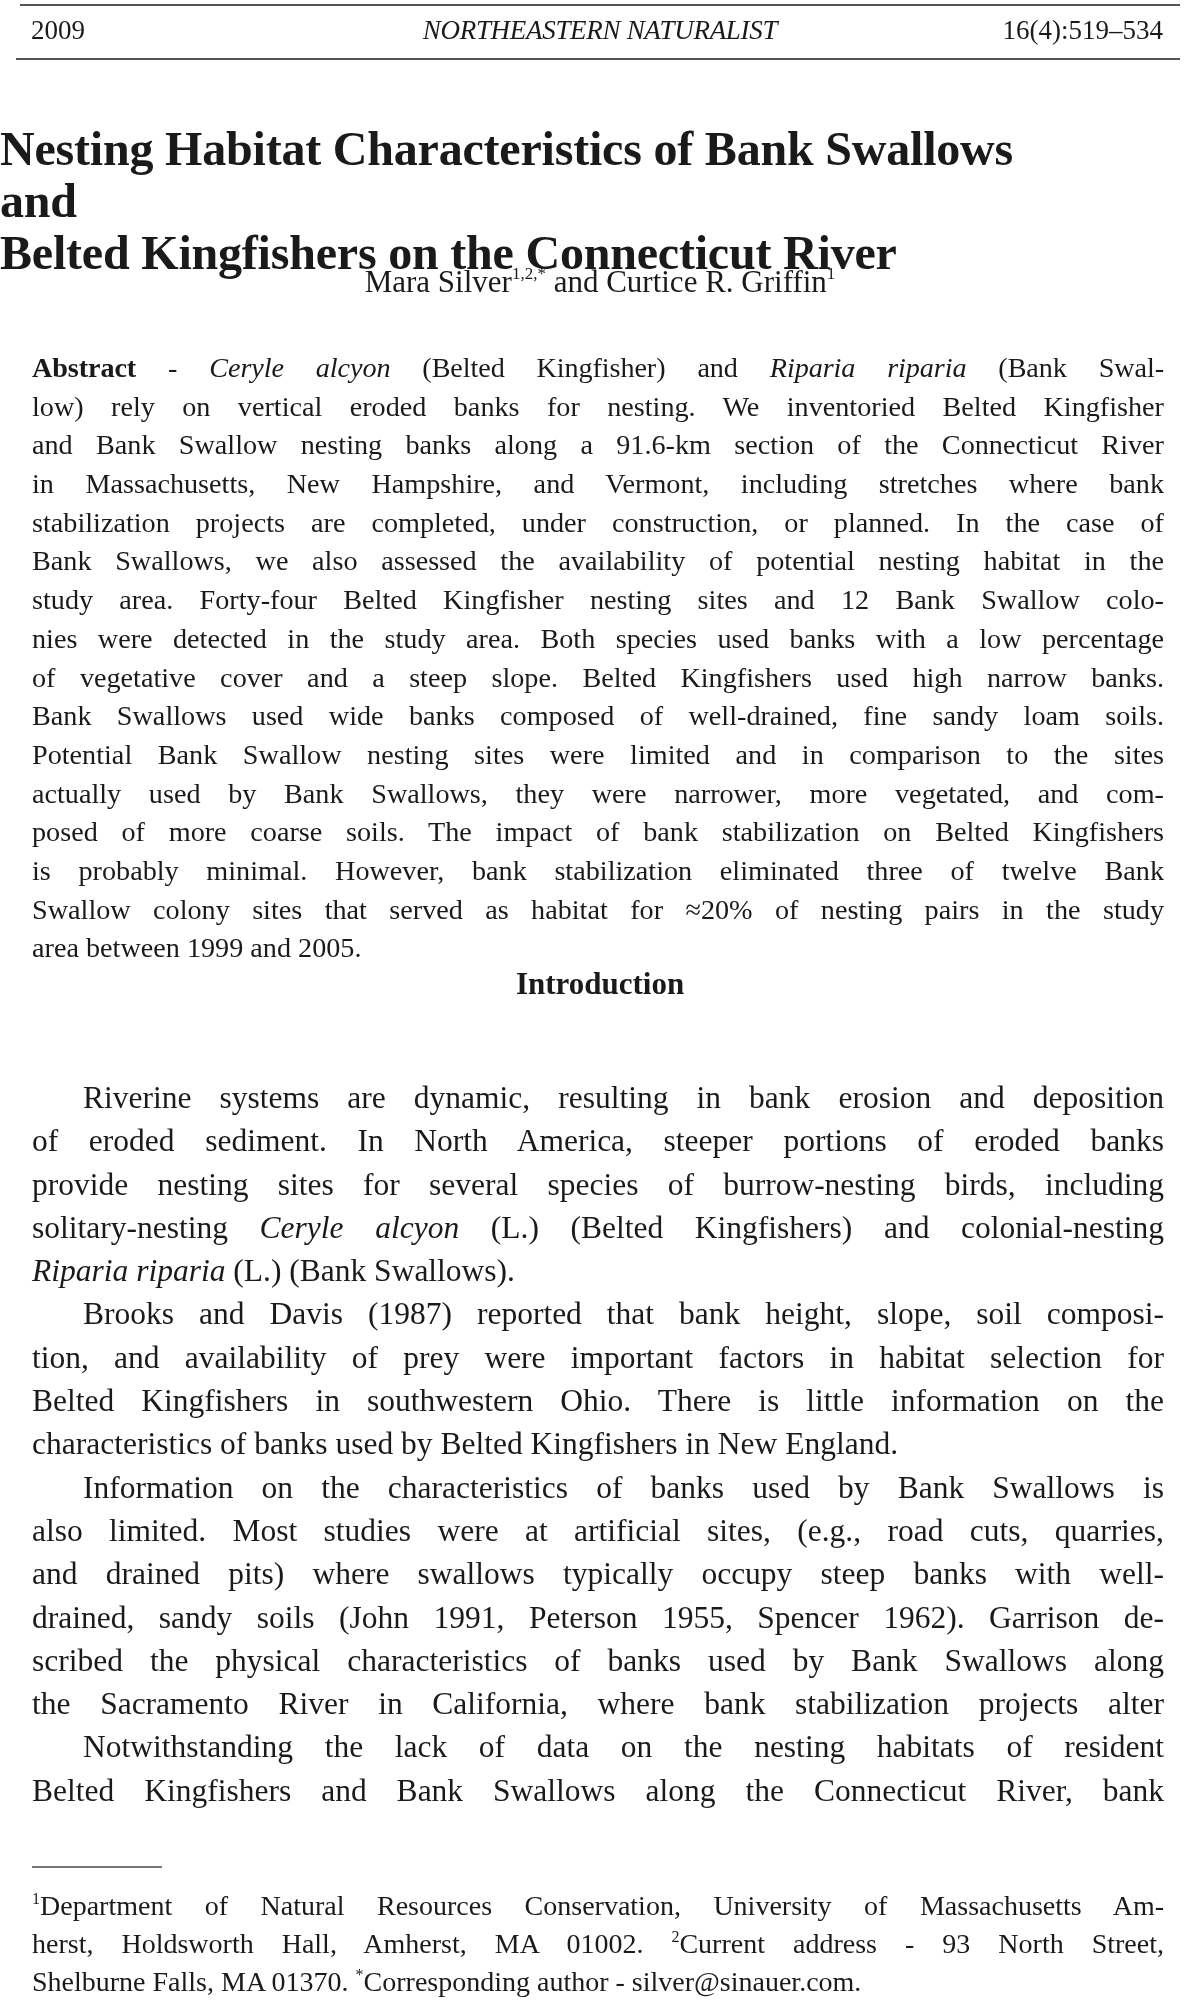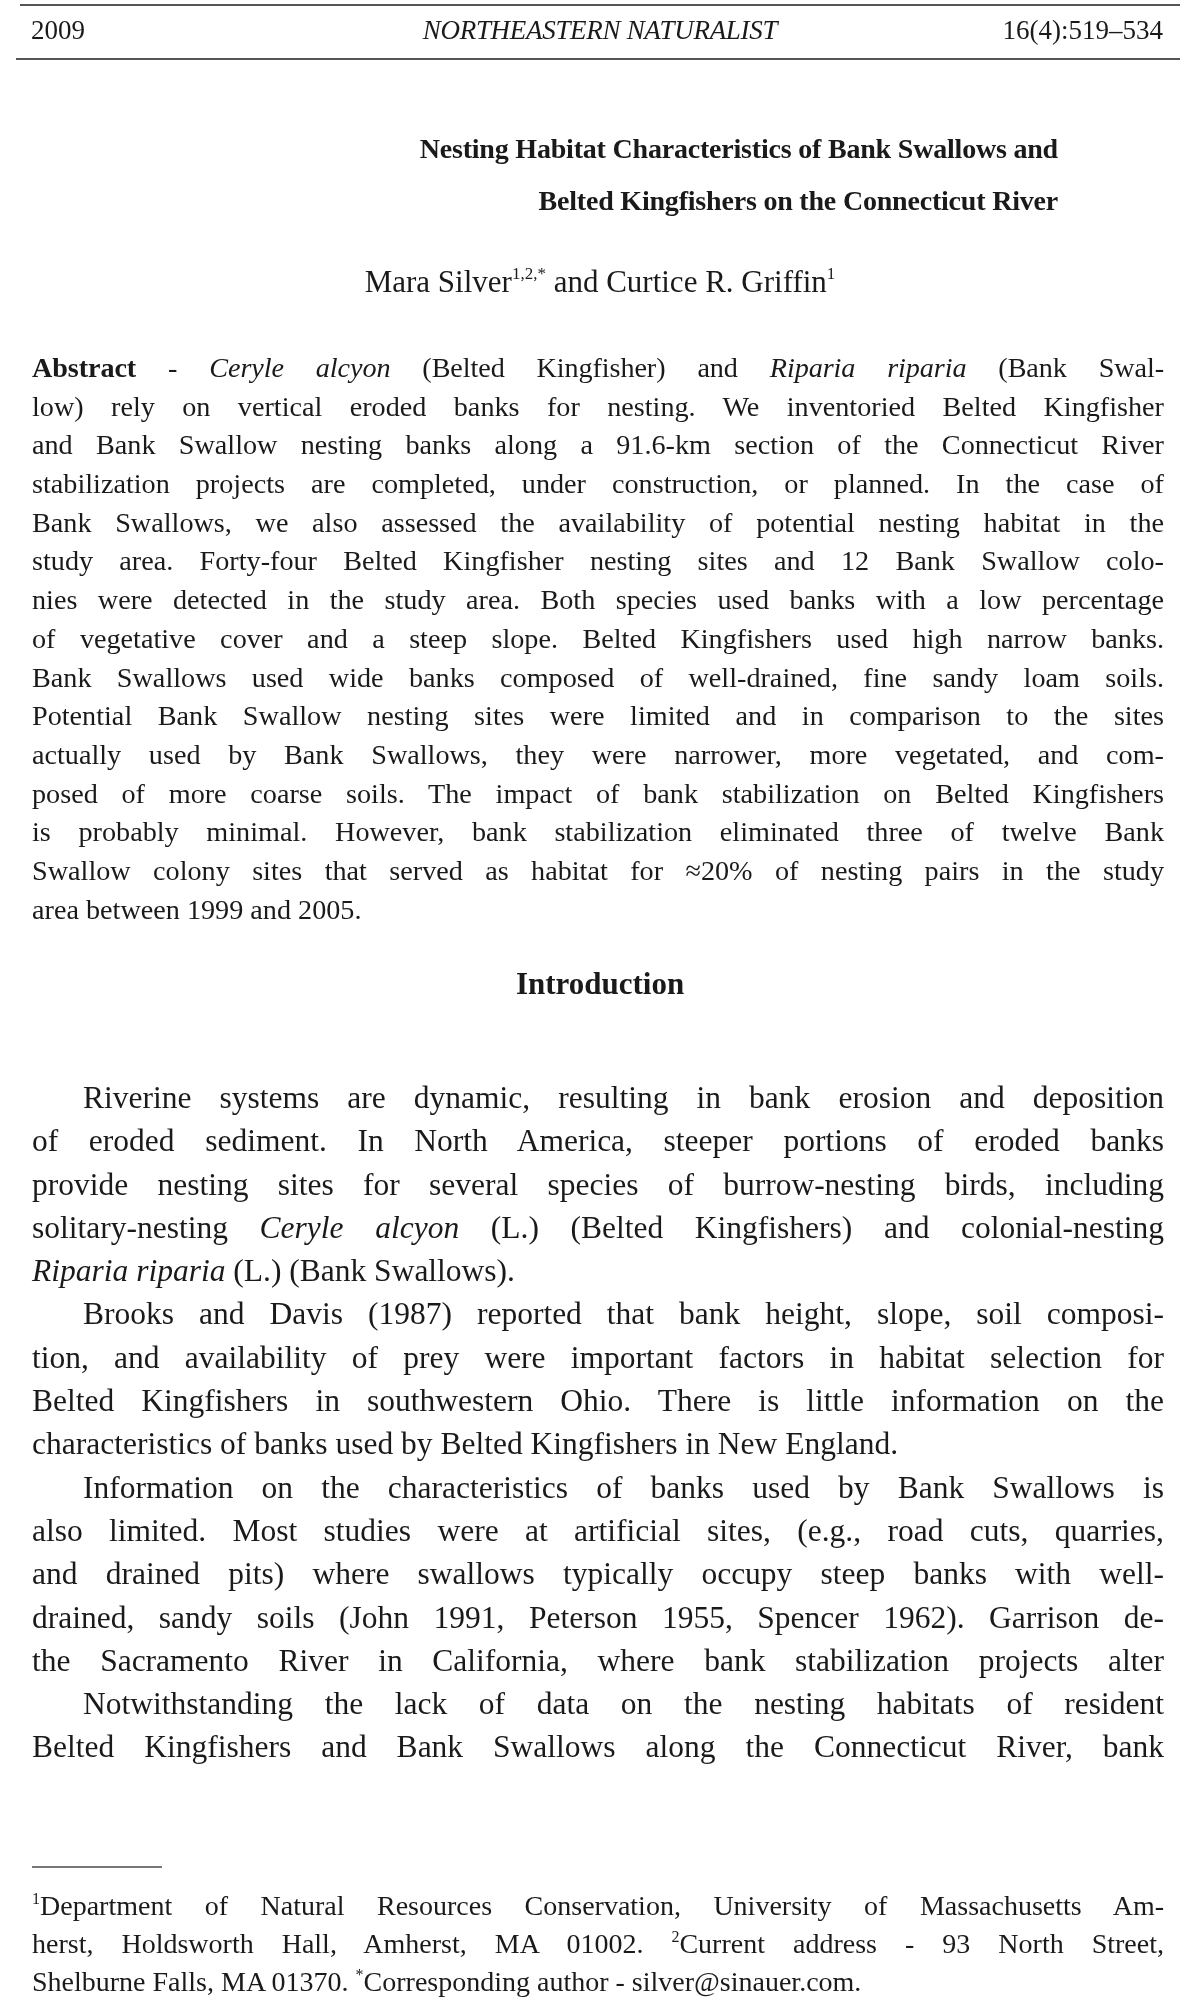--- a/index.html
+++ b/index.html
@@ -5,22 +5,22 @@
   html, body { margin: 0; padding: 0; background: #ffffff; }
   body {
     width: 1200px; height: 2007px; position: relative; overflow: hidden;
     font-family: "Liberation Serif", "DejaVu Serif", serif; color: #1a1a1a;
   }
   .rule { position: absolute; background: #555; height: 2px; }
   .hdr { position: absolute; top: 14px; font-size: 27px; line-height: 32px; }
   .hdr-left { left: 31px; }
   .hdr-center { left: 0; width: 1200px; text-align: center; font-style: italic; letter-spacing: -0.3px; }
   .hdr-right { right: 37px; text-align: right; }
-  .title { position: absolute; left: 0; width: 1058px; text-align: right;
-    font-weight: bold; font-size: 28px; line-height: 52px; top: 123px; letter-spacing: -0.2px; }
+  .title { position: absolute; left: 0; width: 1058px; text-align: left;
+    font-weight: bold; font-size: 48px; line-height: 52px; top: 123px; letter-spacing: -0.2px; }
   .title .tl { display: block; }
   .authors { position: absolute; left: 0; width: 1200px; text-align: center;
     top: 262px; font-size: 31px; line-height: 40px; }
   .authors sup { font-size: 17px; vertical-align: 13px; line-height: 0; }
   .block { position: absolute; left: 32px; width: 1132px; }
   .line { display: block; text-align: justify; text-align-last: justify; white-space: nowrap; overflow: visible; height: inherit; }
   .line.last { text-align-last: left; }
   .abstract { top: 349px; font-size: 28.2px; }
   .abstract .line { line-height: 38.7px; height: 38.7px; }
   .abstract .lbl { font-weight: bold; }
@@ -51,20 +51,21 @@
 <div class="authors">
   <span>Mara Silver</span><sup>1,2,*</sup>
   <span>and</span>
   <span>Curtice R. Griffin</span><sup>1</sup>
 </div>
 
 <div class="block abstract" id="abstract">
     <span class="line" style="white-space: nowrap; word-spacing: 0px; letter-spacing: -0.1px;"><span class="lbl">Abstract</span><span style="white-space: pre;"> - </span><i>Ceryle alcyon</i><span> (Belted Kingfisher) and </span><i>Riparia riparia</i><span> (Bank Swal-</span></span>
     <span class="line" style="white-space: nowrap; word-spacing: 0px;"><span>low) rely on vertical eroded banks for nesting. We inventoried Belted Kingfisher</span></span>
     <span class="line" style="white-space: nowrap; word-spacing: 0px;"><span>and Bank Swallow nesting banks along a 91.6-km section of the Connecticut River</span></span>
+    <span class="line" style="white-space: nowrap; word-spacing: 0px;"><span>in Massachusetts, New Hampshire, and Vermont, including stretches where bank</span></span>
     <span class="line" style="white-space: nowrap; word-spacing: 0px;"><span>stabilization projects are completed, under construction, or planned. In the case of</span></span>
     <span class="line" style="white-space: nowrap; word-spacing: 0px;"><span>Bank Swallows, we also assessed the availability of potential nesting habitat in the</span></span>
     <span class="line" style="white-space: nowrap; word-spacing: 0px;"><span>study area. Forty-four Belted Kingfisher nesting sites and 12 Bank Swallow colo-</span></span>
     <span class="line" style="white-space: nowrap; word-spacing: 0px;"><span>nies were detected in the study area. Both species used banks with a low percentage</span></span>
     <span class="line" style="white-space: nowrap; word-spacing: 0px;"><span>of vegetative cover and a steep slope. Belted Kingfishers used high narrow banks.</span></span>
     <span class="line" style="white-space: nowrap; word-spacing: 0px;"><span>Bank Swallows used wide banks composed of well-drained, fine sandy loam soils.</span></span>
     <span class="line" style="white-space: nowrap; word-spacing: 0px;"><span>Potential Bank Swallow nesting sites were limited and in comparison to the sites</span></span>
     <span class="line" style="white-space: nowrap; word-spacing: 0px;"><span>actually used by Bank Swallows, they were narrower, more vegetated, and com-</span></span>
     <span class="line" style="white-space: nowrap; word-spacing: 0px;"><span>posed of more coarse soils. The impact of bank stabilization on Belted Kingfishers</span></span>
     <span class="line" style="white-space: nowrap; word-spacing: 0px;"><span>is probably minimal. However, bank stabilization eliminated three of twelve Bank</span></span>
@@ -81,20 +82,21 @@
     <span class="line" style="white-space: nowrap; word-spacing: 0px;"><span>solitary-nesting </span><i>Ceryle alcyon</i><span> (L.) (Belted Kingfishers) and colonial-nesting</span></span>
     <span class="line last" style="white-space: nowrap; word-spacing: 0px;"><i>Riparia riparia</i><span> (L.) (Bank Swallows).</span></span>
     <span class="line indent" style="white-space: nowrap; word-spacing: 0px;"><span>Brooks and Davis (1987) reported that bank height, slope, soil composi-</span></span>
     <span class="line" style="white-space: nowrap; word-spacing: 0px;"><span>tion, and availability of prey were important factors in habitat selection for</span></span>
     <span class="line" style="white-space: nowrap; word-spacing: 0px;"><span>Belted Kingfishers in southwestern Ohio. There is little information on the</span></span>
     <span class="line last" style="white-space: nowrap; word-spacing: 0px;"><span>characteristics of banks used by Belted Kingfishers in New England.</span></span>
     <span class="line indent" style="white-space: nowrap; word-spacing: 0px;"><span>Information on the characteristics of banks used by Bank Swallows is</span></span>
     <span class="line" style="white-space: nowrap; word-spacing: 0px;"><span>also limited. Most studies were at artificial sites, (e.g., road cuts, quarries,</span></span>
     <span class="line" style="white-space: nowrap; word-spacing: 0px;"><span>and drained pits) where swallows typically occupy steep banks with well-</span></span>
     <span class="line" style="white-space: nowrap; word-spacing: 0px;"><span>drained, sandy soils (John 1991, Peterson 1955, Spencer 1962). Garrison de-</span></span>
+    <span class="line" style="white-space: nowrap; word-spacing: 0px;"><span>scribed the physical characteristics of banks used by Bank Swallows along</span></span>
     <span class="line" style="white-space: nowrap; word-spacing: 0px;"><span>the Sacramento River in California, where bank stabilization projects alter</span></span>
     <span class="line indent" style="white-space: nowrap; word-spacing: 0px;"><span>Notwithstanding the lack of data on the nesting habitats of resident</span></span>
     <span class="line" style="white-space: nowrap; word-spacing: 0px;"><span>Belted Kingfishers and Bank Swallows along the Connecticut River, bank</span></span>
   </div>
 
 <div class="rule" style="left:32px;width:130px;top:1866px;height:2px;background:#777;"></div>
 
 <div class="block footnotes" id="footnotes">
     <span class="line" style="white-space: nowrap; word-spacing: 0px;"><sup>1</sup><span>Department of Natural Resources Conservation, University of Massachusetts Am-</span></span>
     <span class="line" style="white-space: nowrap; word-spacing: 0px;"><span>herst, Holdsworth Hall, Amherst, MA 01002. </span><sup>2</sup><span>Current address - 93 North Street,</span></span>

